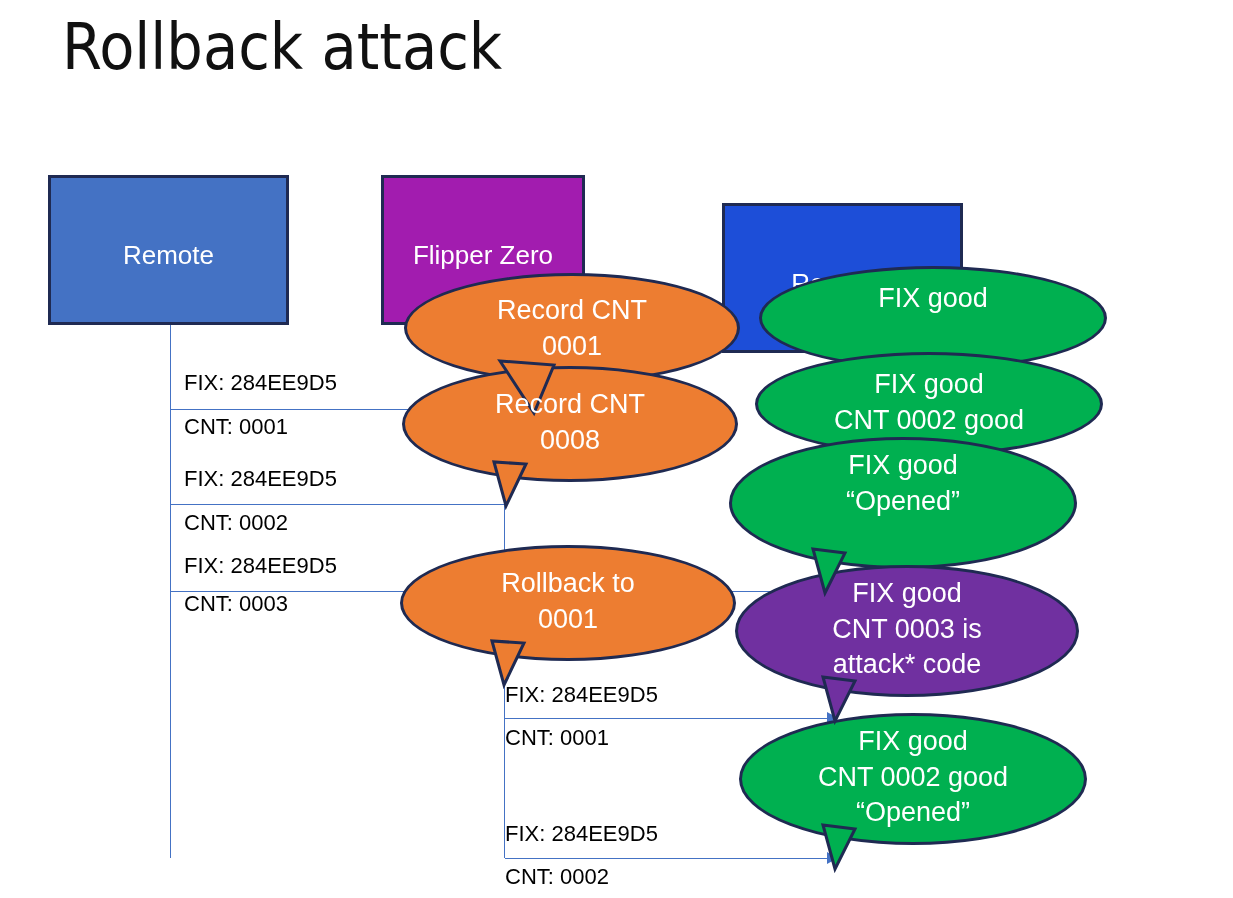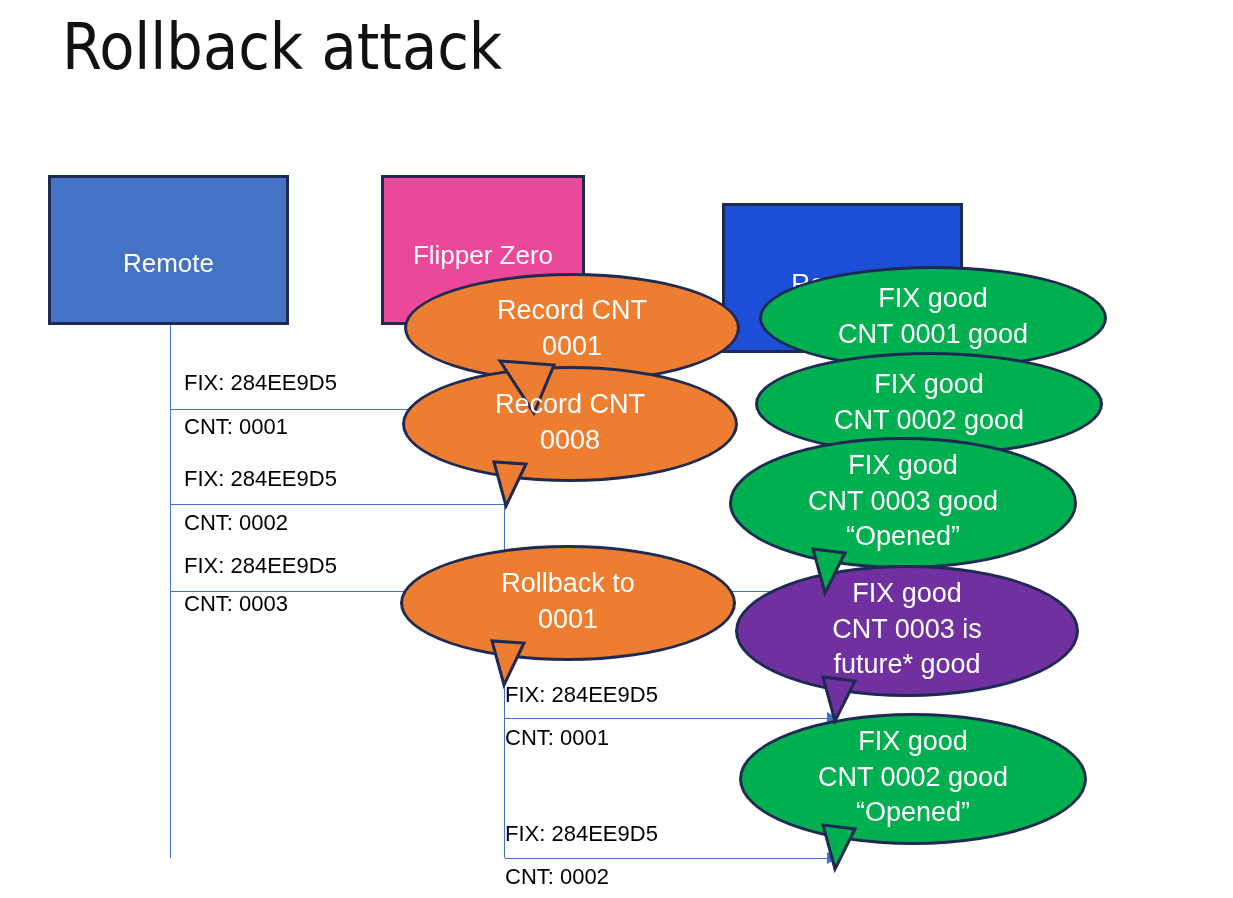--- a/index.html
+++ b/index.html
@@ -40,24 +40,24 @@
   .c-purple .oval{background:#7030A0;}
 </style>
 </head>
 <body>
 
 <div id="slide">
 
   <div class="title">Rollback attack</div>
 
   <div class="actor" style="left:48px;top:175px;width:241px;height:150px;background:#4472C4;">
-    <div class="lbl" style="top:62px;margin-top:8px;">Remote</div>
+    <div class="lbl" style="top:62px;">Remote</div>
   </div>
 
-  <div class="actor" style="left:381px;top:175px;width:204px;height:150px;background:#ec4899;">
+  <div class="actor" style="left:381px;top:175px;width:204px;height:150px;background:#a21caf;">
     <div class="lbl" style="top:62px;">Flipper Zero</div>
   </div>
 
   <div class="actor" style="left:722px;top:175px;width:241px;height:150px;background:#1d4ed8;margin-top:28px;">
     <div class="lbl" style="top:62px;">Receiver</div>
   </div>
 
   <div class="lifeline" style="left:170px;top:325px;height:533px;"></div>
   <div class="lifeline" style="left:504px;top:503px;height:355px;"></div>
 
@@ -113,53 +113,51 @@
     <div class="txt" style="top:21px;">
       <div>Rollback to</div>
       <div>0001</div>
     </div>
   </div>
 
   <div class="callout c-green" style="left:759px;top:266px;width:348px;height:104px;">
     <div class="oval"></div>
     <div class="txt" style="top:15px;">
       <div>FIX good</div>
-      <div>CNT 0001 good</div>
     </div>
   </div>
 
   <div class="callout c-green" style="left:755px;top:352px;width:348px;height:104px;">
     <div class="oval"></div>
     <div class="txt" style="top:15px;">
       <div>FIX good</div>
       <div>CNT 0002 good</div>
     </div>
   </div>
 
   <div class="callout c-green" style="left:729px;top:437px;width:348px;height:132px;">
     <svg class="tail" viewBox="0 0 348 200" style="left:0;top:0;width:348px;height:200px;overflow:visible;">
       <polygon points="84,112 96,156 116,116" fill="#00B050" stroke="#1F2A52" stroke-width="3"></polygon>
     </svg>
     <div class="oval"></div>
     <div class="txt" style="top:11px;">
       <div>FIX good</div>
-      <div>CNT 0003 good</div>
       <div>“Opened”</div>
     </div>
   </div>
 
   <div class="callout c-purple" style="left:735px;top:565px;width:344px;height:132px;">
     <svg class="tail" viewBox="0 0 344 200" style="left:0;top:0;width:344px;height:200px;overflow:visible;">
       <polygon points="88,112 100,156 120,116" fill="#7030A0" stroke="#1F2A52" stroke-width="3"></polygon>
     </svg>
     <div class="oval"></div>
     <div class="txt" style="top:11px;">
       <div>FIX good</div>
       <div>CNT 0003 is</div>
-      <div>future* good</div>
+      <div>attack* code</div>
     </div>
   </div>
 
   <div class="callout c-green" style="left:739px;top:713px;width:348px;height:132px;">
     <svg class="tail" viewBox="0 0 348 200" style="left:0;top:0;width:348px;height:200px;overflow:visible;">
       <polygon points="84,112 96,156 116,116" fill="#00B050" stroke="#1F2A52" stroke-width="3"></polygon>
     </svg>
     <div class="oval"></div>
     <div class="txt" style="top:11px;">
       <div>FIX good</div>

